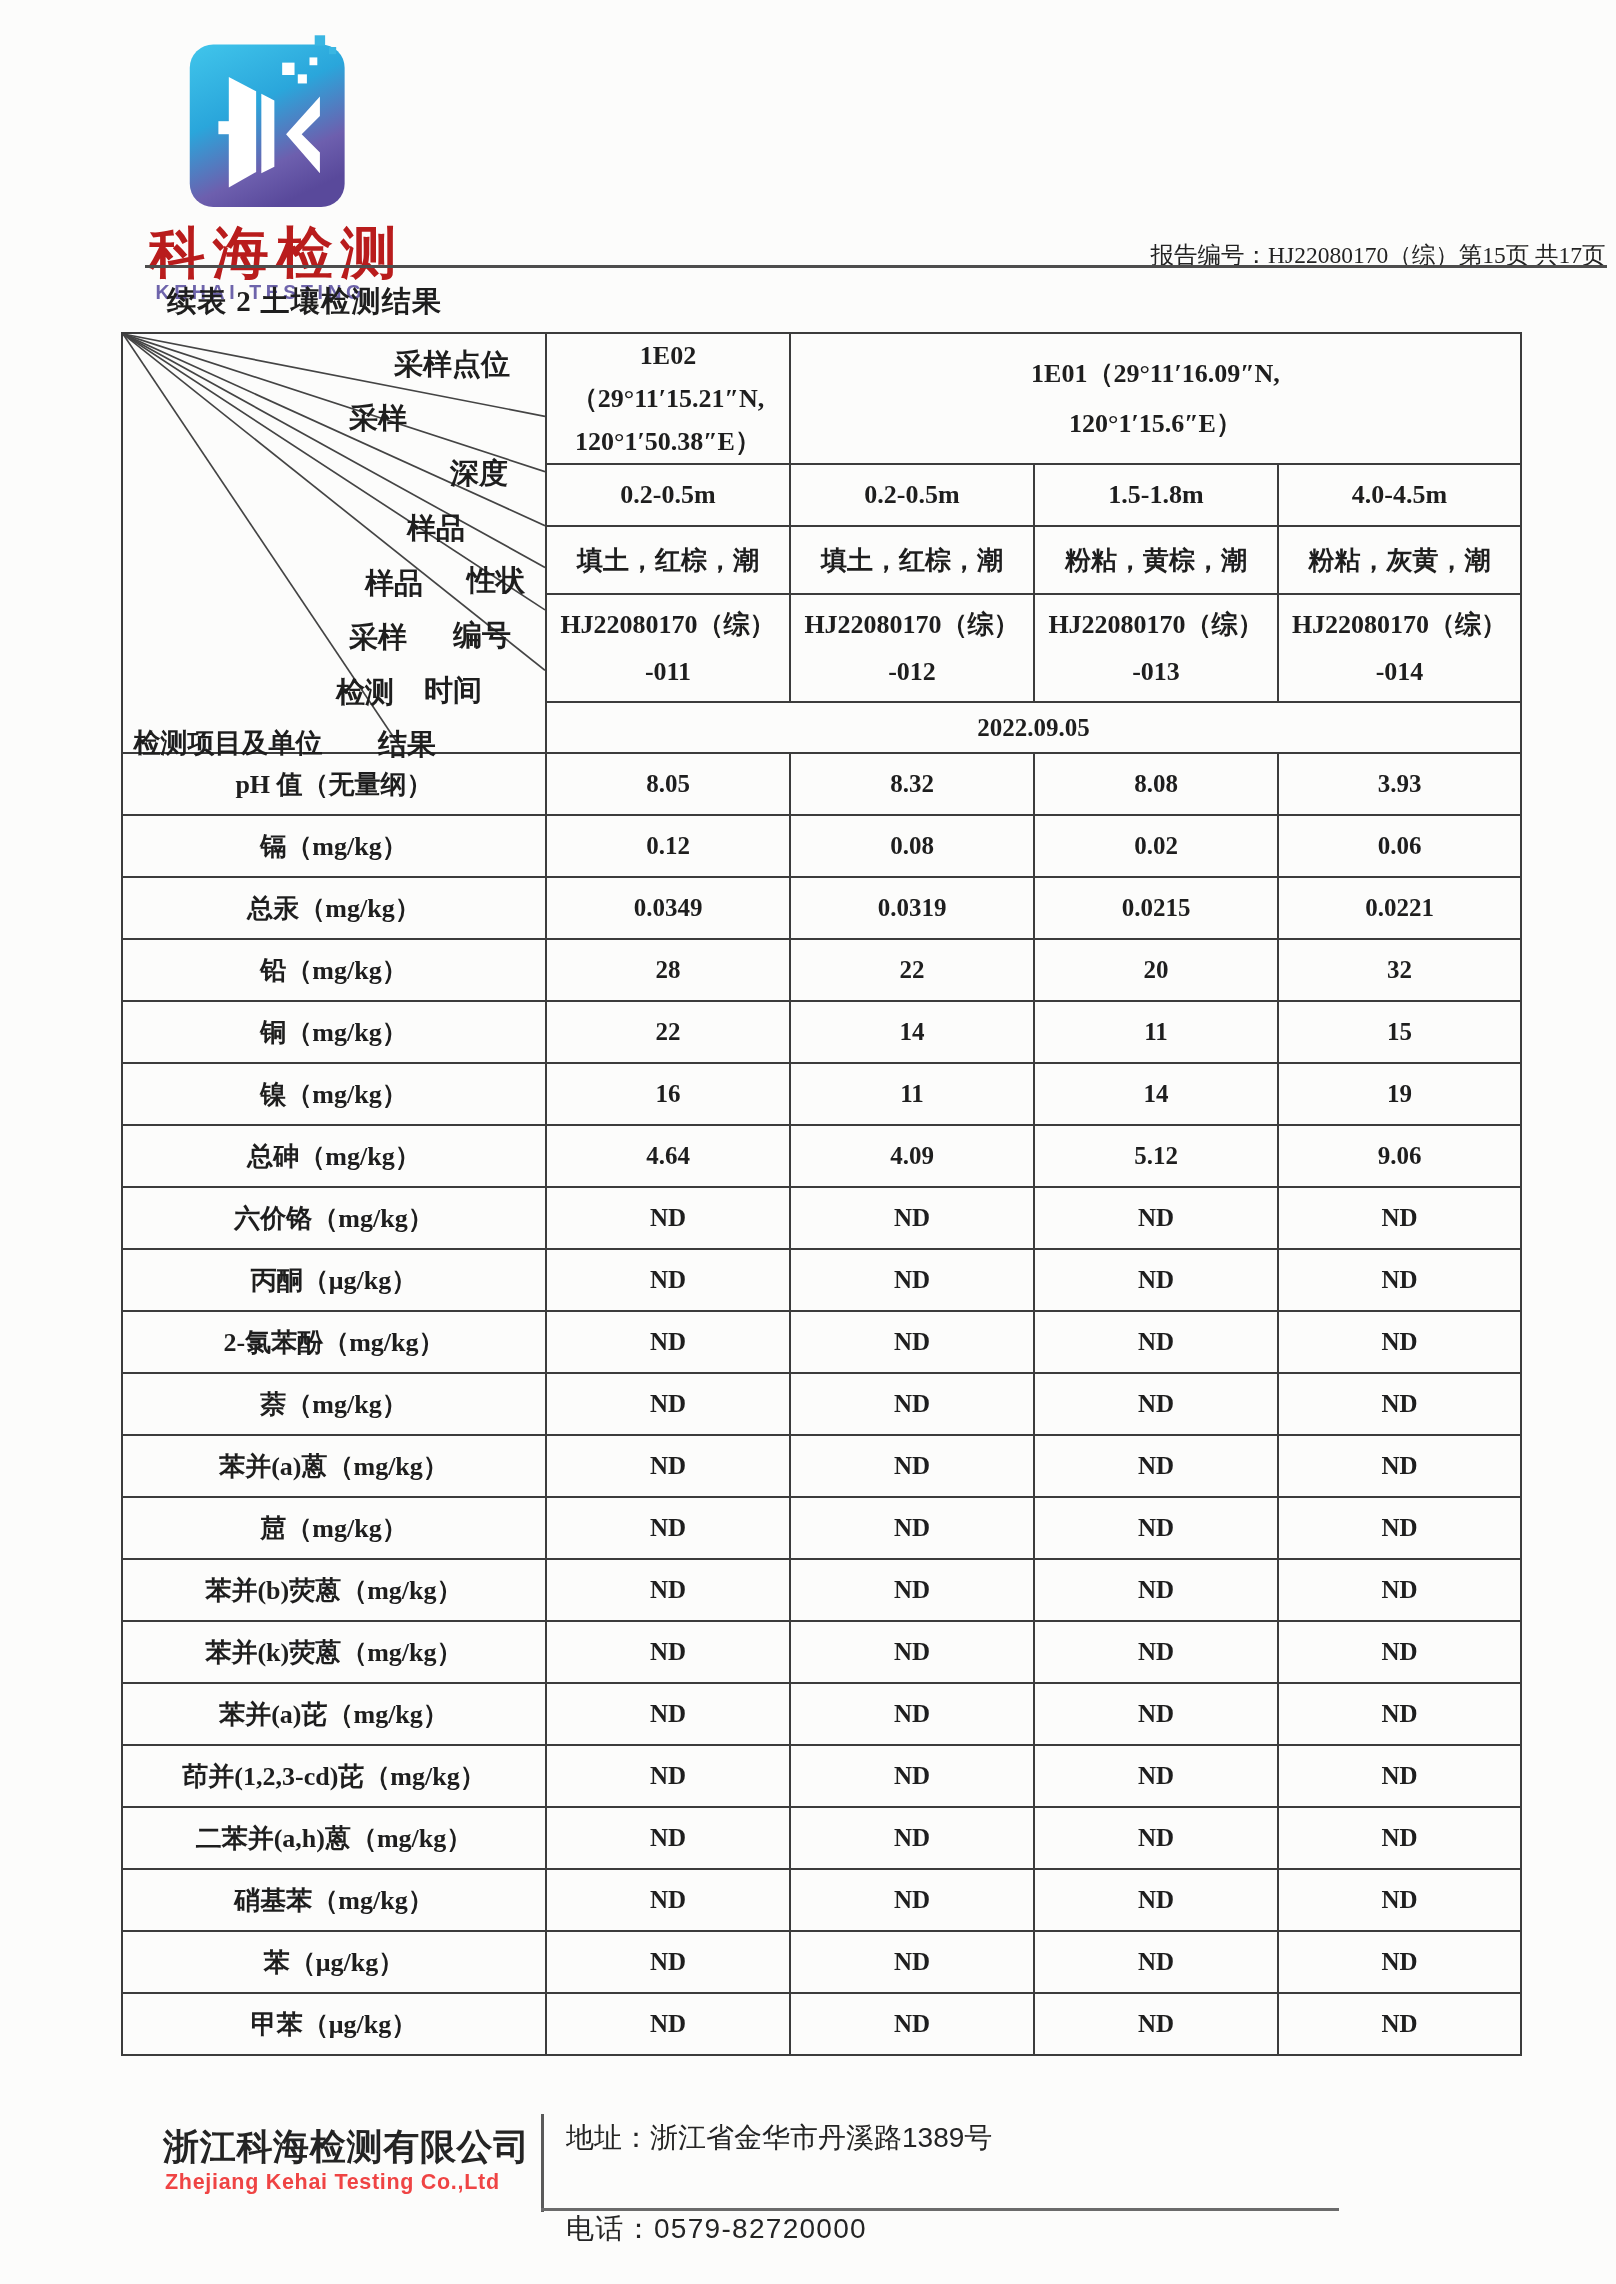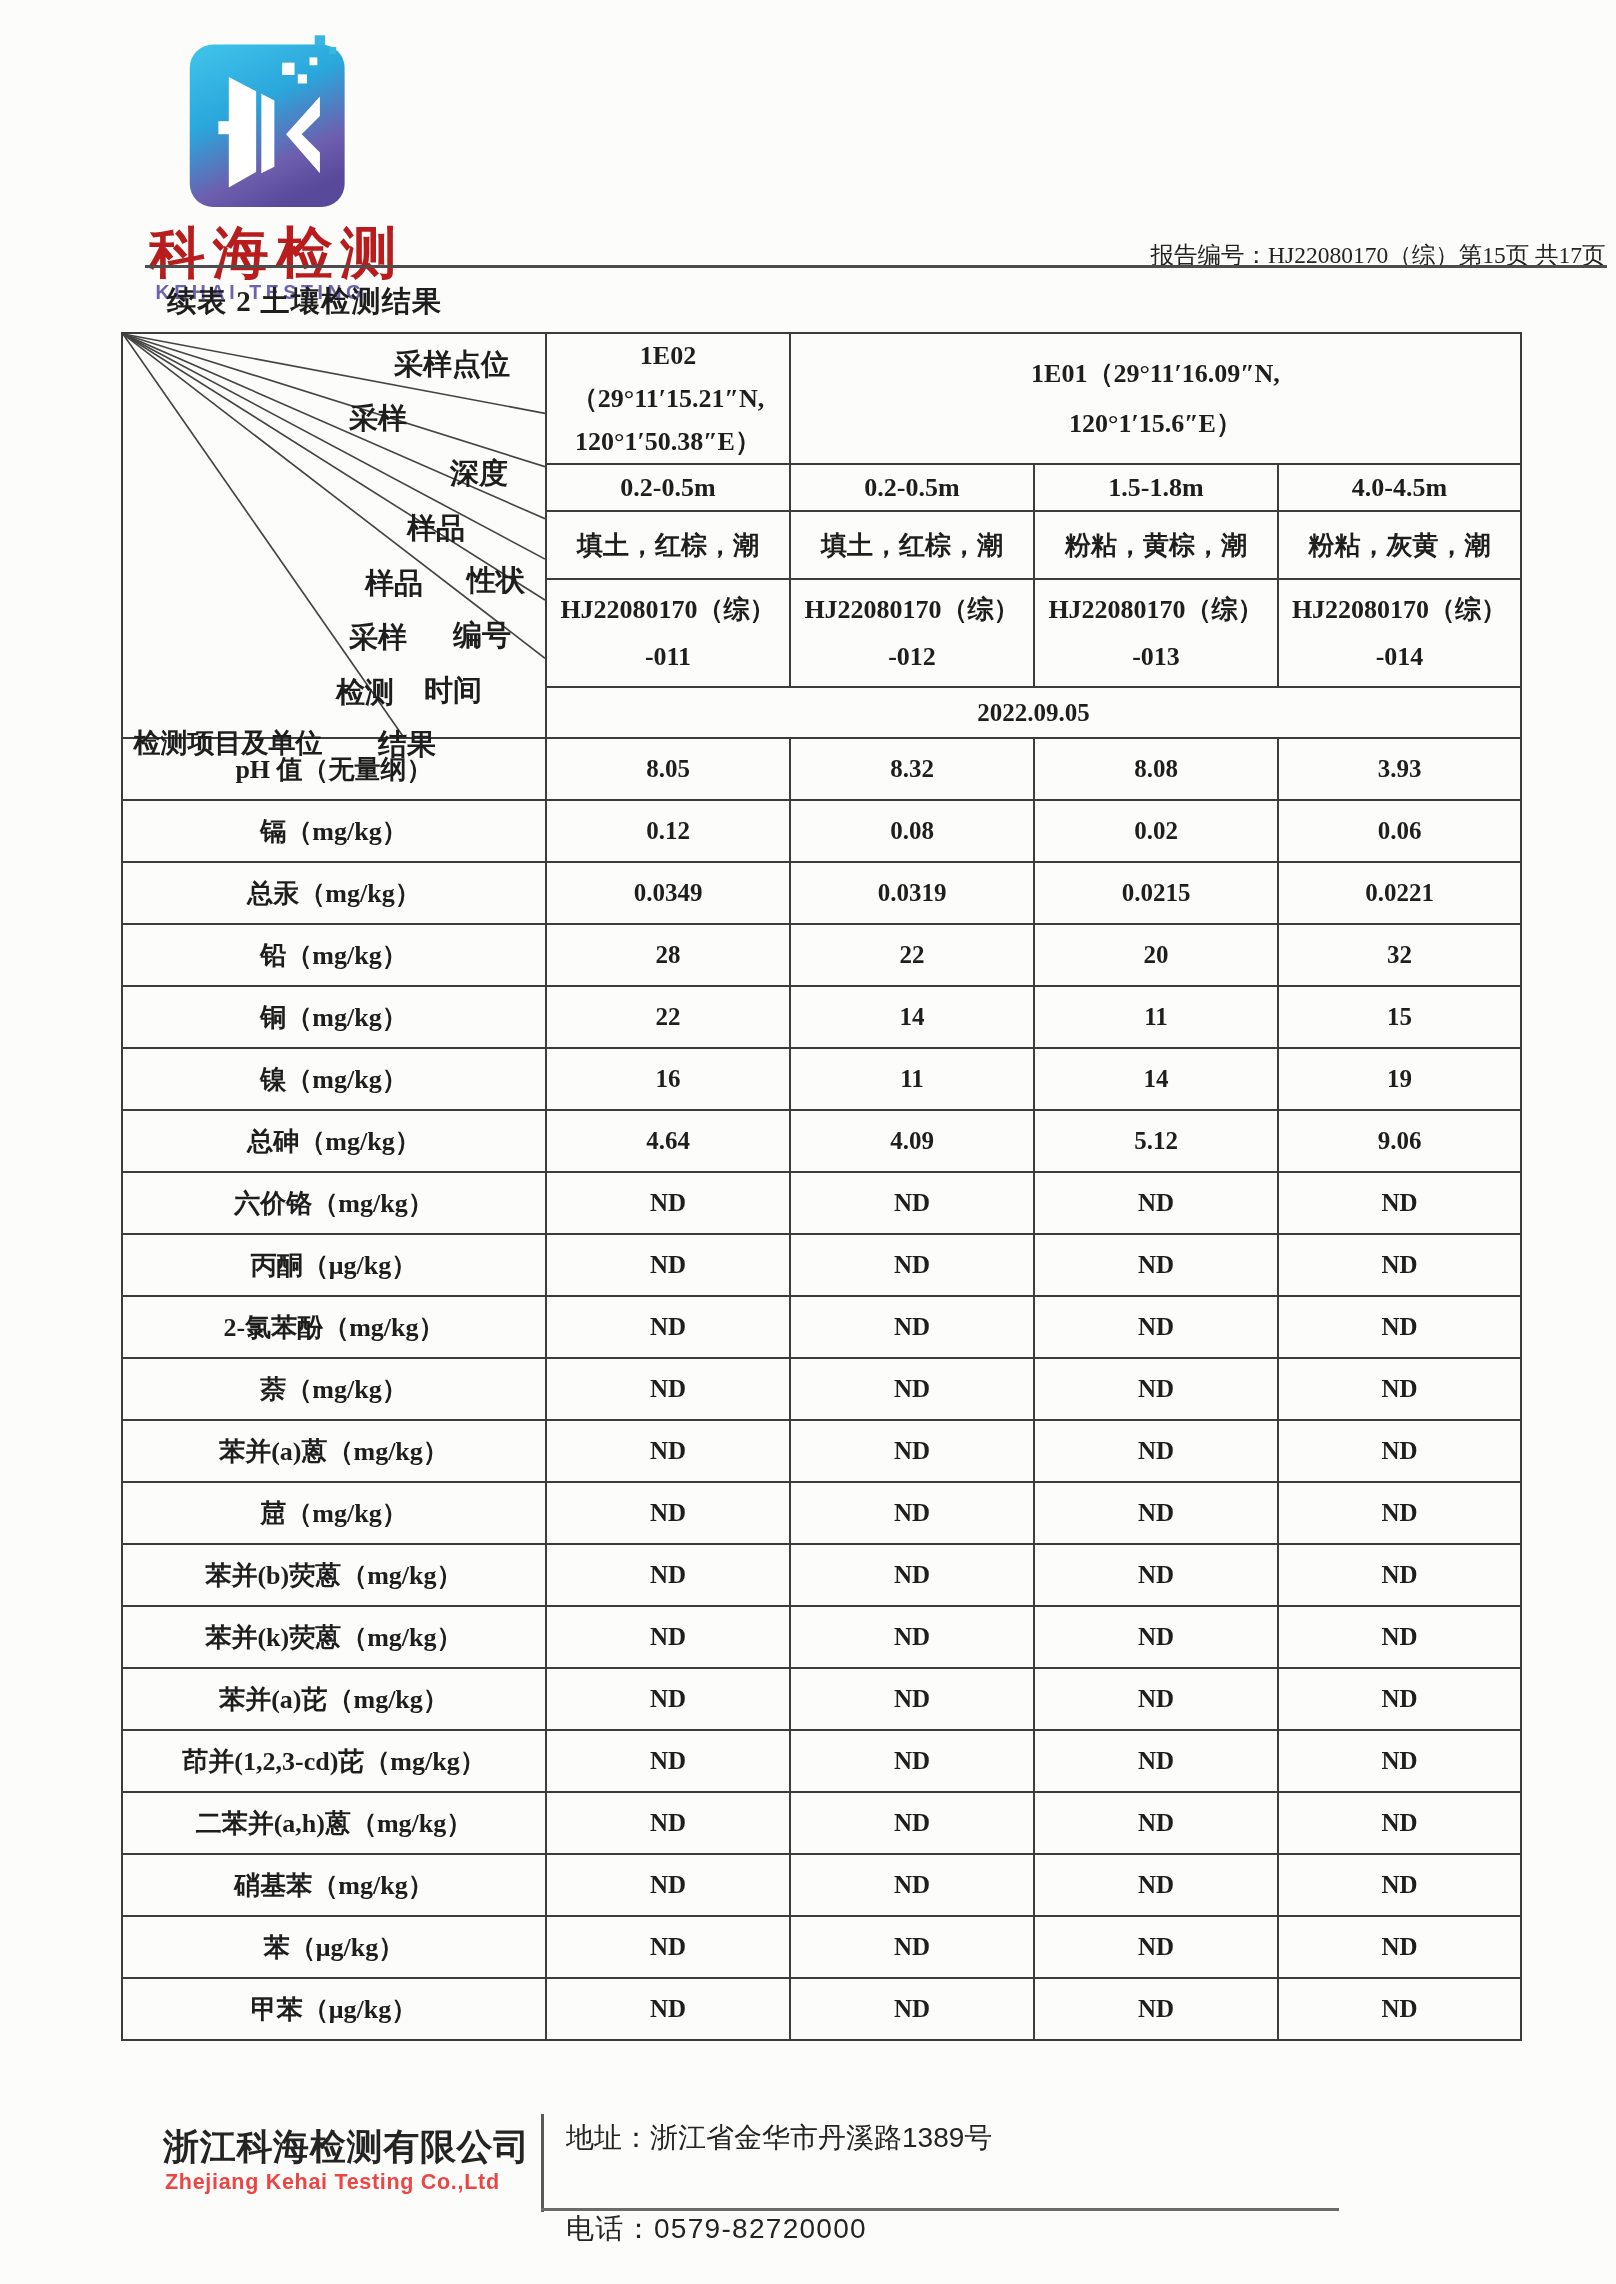--- a/index.html
+++ b/index.html
@@ -162,21 +162,21 @@
           <td class="pt">
             <div>1E02</div>
             <div>（29°11′15.21″N,</div>
             <div>120°1′50.38″E）</div>
           </td>
           <td class="pt2" colspan="3">
             <div>1E01（29°11′16.09″N,</div>
             <div>120°1′15.6″E）</div>
           </td>
         </tr>
-        <tr style="height:47px">
+        <tr style="height:62px">
           <td>0.2-0.5m</td>
           <td>0.2-0.5m</td>
           <td>1.5-1.8m</td>
           <td>4.0-4.5m</td>
         </tr>
         <tr style="height:68px">
           <td>填土，红棕，潮</td>
           <td>填土，红棕，潮</td>
           <td>粉粘，黄棕，潮</td>
           <td>粉粘，灰黄，潮</td>

